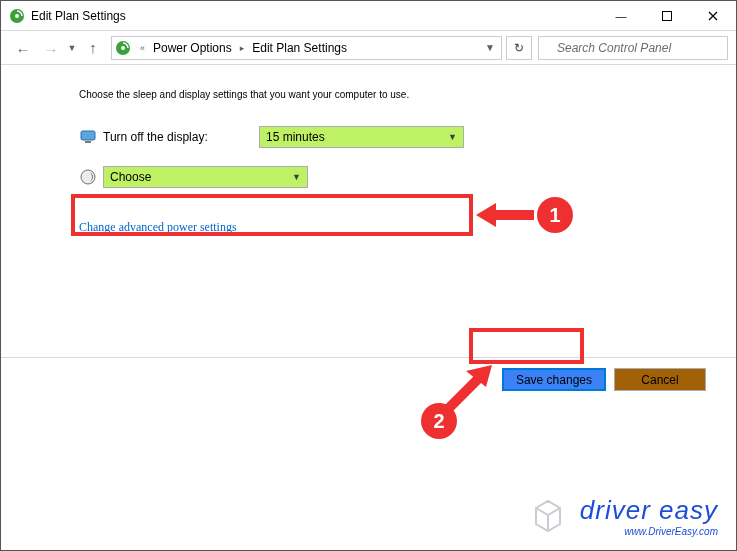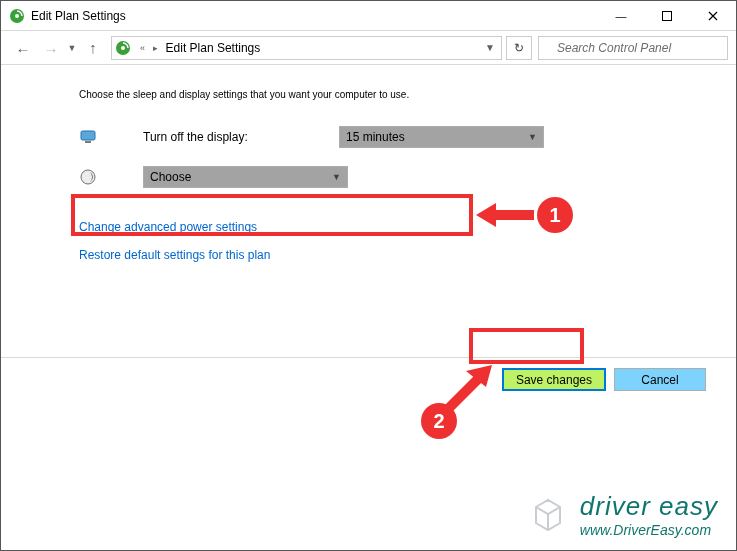--- a/index.html
+++ b/index.html
@@ -129,32 +129,31 @@
   .page-sub {
     font-size:10px;
     margin:0 0 24px 0;
   }
   .setting-row {
     display:flex;
     align-items:center;
     height:26px;
     margin-bottom:14px;
     position:relative;
-    gap:40px;
   }
   .setting-icon {
     width:18px; height:18px;
     margin-right:6px;
     display:flex; align-items:center; justify-content:center;
   }
   .setting-label { width:156px; font-size:12px; }
   .dropdown {
     width:205px; height:22px;
     border:1px solid #adadad;
-    background:#a3a3a3;
+    background:#bef264;
     display:flex; align-items:center; justify-content:space-between;
     padding:0 6px;
     font-size:12px;
   }
   .dropdown .dd-arrow { font-size:9px; color:#404040; }
 
   .highlight-box {
     border:4px solid #ef3030;
     position:absolute;
     left:70px;
@@ -163,43 +162,44 @@
     height:42px;
     pointer-events:none;
   }
 
   .link {
     color:#0066cc;
     font-size:12px;
     display:inline-block;
     margin-bottom:14px;
     cursor:pointer;
+    font-family:Liberation Serif, serif;
   }
 
   
   .button-bar {
     border-top:1px solid #d9d9d9;
     height:44px;
     display:flex;
     align-items:center;
     justify-content:flex-end;
     padding-right:30px;
     gap:8px;
   }
   .btn {
     height:23px;
     min-width:92px;
     border:1px solid #adadad;
-    background:#7dd3fc;
+    background:#a16207;
     font-family:inherit;
     font-size:12px;
     padding:0 12px;
   }
   .btn.primary {
-    background:#bef264;
+    background:#3b82f6;
     border:2px solid #0078d7;
   }
   .save-highlight {
     position:absolute;
     border:4px solid #ef3030;
     left:468px;
     top:327px;
     width:115px;
     height:36px;
     pointer-events:none;
@@ -223,33 +223,33 @@
   }
   .arrow svg { display:block; }
 
   
   .watermark {
     position:absolute;
     right:18px;
     bottom:12px;
     display:flex;
     align-items:center;
-    color:#0f766e;
+    color:#1d4ed8;
     gap:10px;
     pointer-events:none;
   }
   .watermark .logo {
     width:44px;height:44px;
   }
   .watermark .text {
     display:flex;flex-direction:column;
     font-style:italic;
   }
   .watermark .brand { font-size:26px; letter-spacing:1px; }
-  .watermark .url { font-size:14px; text-align:left; }
+  .watermark .url { font-size:10px; text-align:right; }
 </style>
 </head>
 <body>
 
 <div class="titlebar">
   <span class="app-icon">
     <svg viewBox="0 0 16 16" width="16" height="16">
       <circle cx="8" cy="8" r="7" fill="#3aa03a"></circle>
       <path d="M8 3 A5 5 0 0 1 13 8" fill="none" stroke="#fff" stroke-width="1.4"></path>
       <circle cx="8" cy="8" r="2" fill="#fff"></circle>
@@ -279,20 +279,21 @@
 
   <div class="addressbar">
     <span class="addr-icon">
       <svg viewBox="0 0 16 16" width="16" height="16">
         <circle cx="8" cy="8" r="7" fill="#3aa03a"></circle>
         <path d="M8 3 A5 5 0 0 1 13 8" fill="none" stroke="#fff" stroke-width="1.4"></path>
         <circle cx="8" cy="8" r="2" fill="#fff"></circle>
       </svg>
     </span>
     <span class="crumb-sep">«</span>
+    <span class="crumb">Power Options</span>
     <span class="crumb-sep">▸</span>
     <span class="crumb">Edit Plan Settings</span>
     <span class="addr-drop">▼</span>
   </div>
 
   <div class="refresh-btn">↻</div>
 
   <input class="searchbox" type="text" placeholder="Search Control Panel" style="">
 </div>
 
@@ -323,21 +324,20 @@
     </span>
     <div class="dropdown">
       <span>Choose</span>
       <span class="dd-arrow">▼</span>
     </div>
   </div>
 
   <div style="height:16px"></div>
 
   <a class="link">Change advanced power settings</a><br>
-  <a class="link">Restore default settings for this plan</a>
 
 </div>
 
 <div class="button-bar">
   <button class="btn primary">Save changes</button>
   <button class="btn">Cancel</button>
 </div>
 
 <div class="highlight-box"></div>
 <div class="save-highlight"></div>

